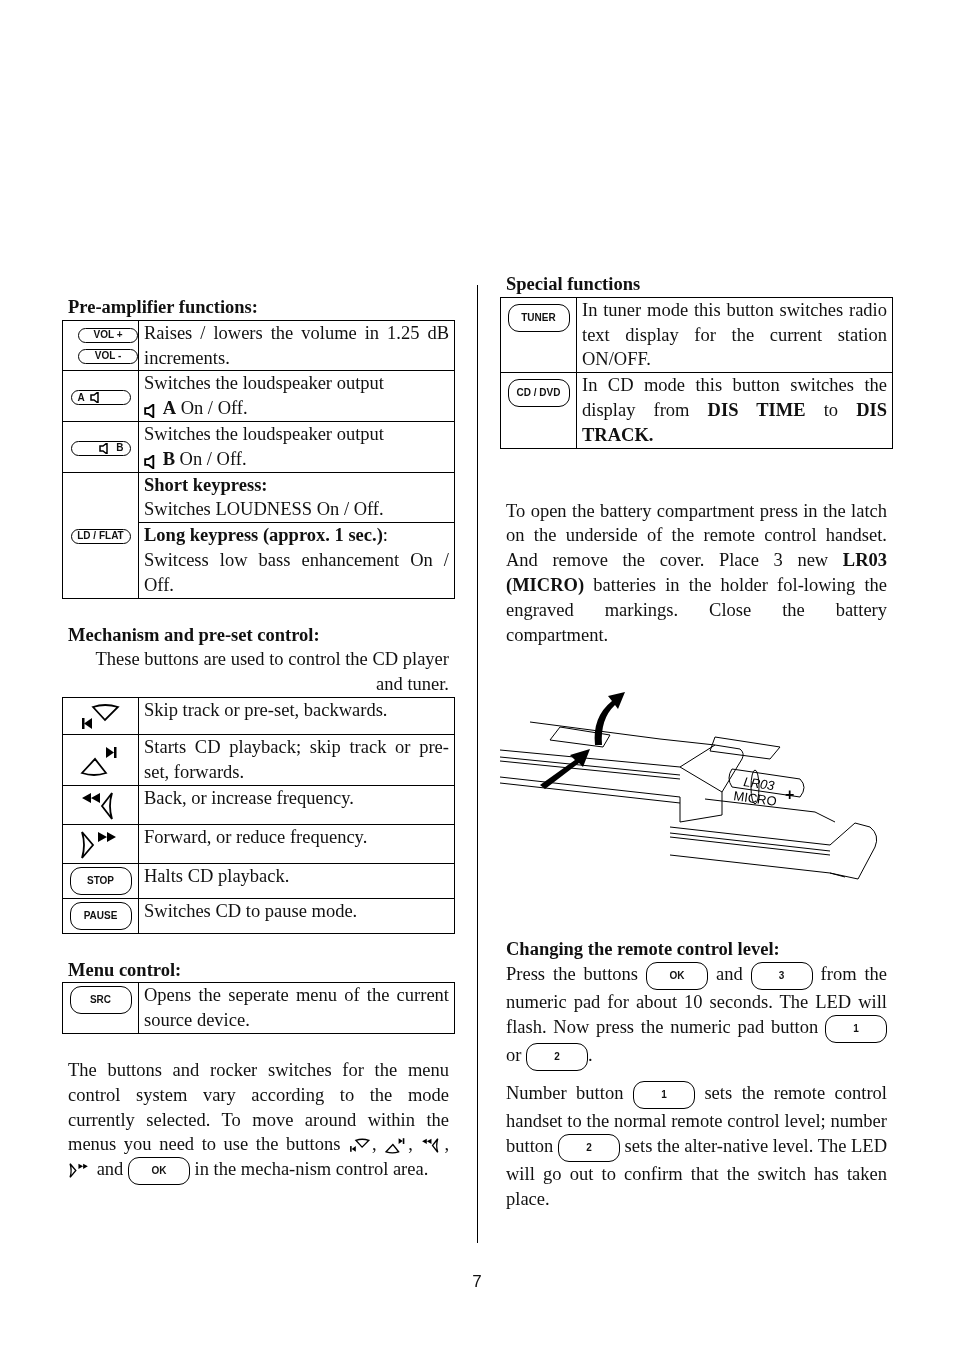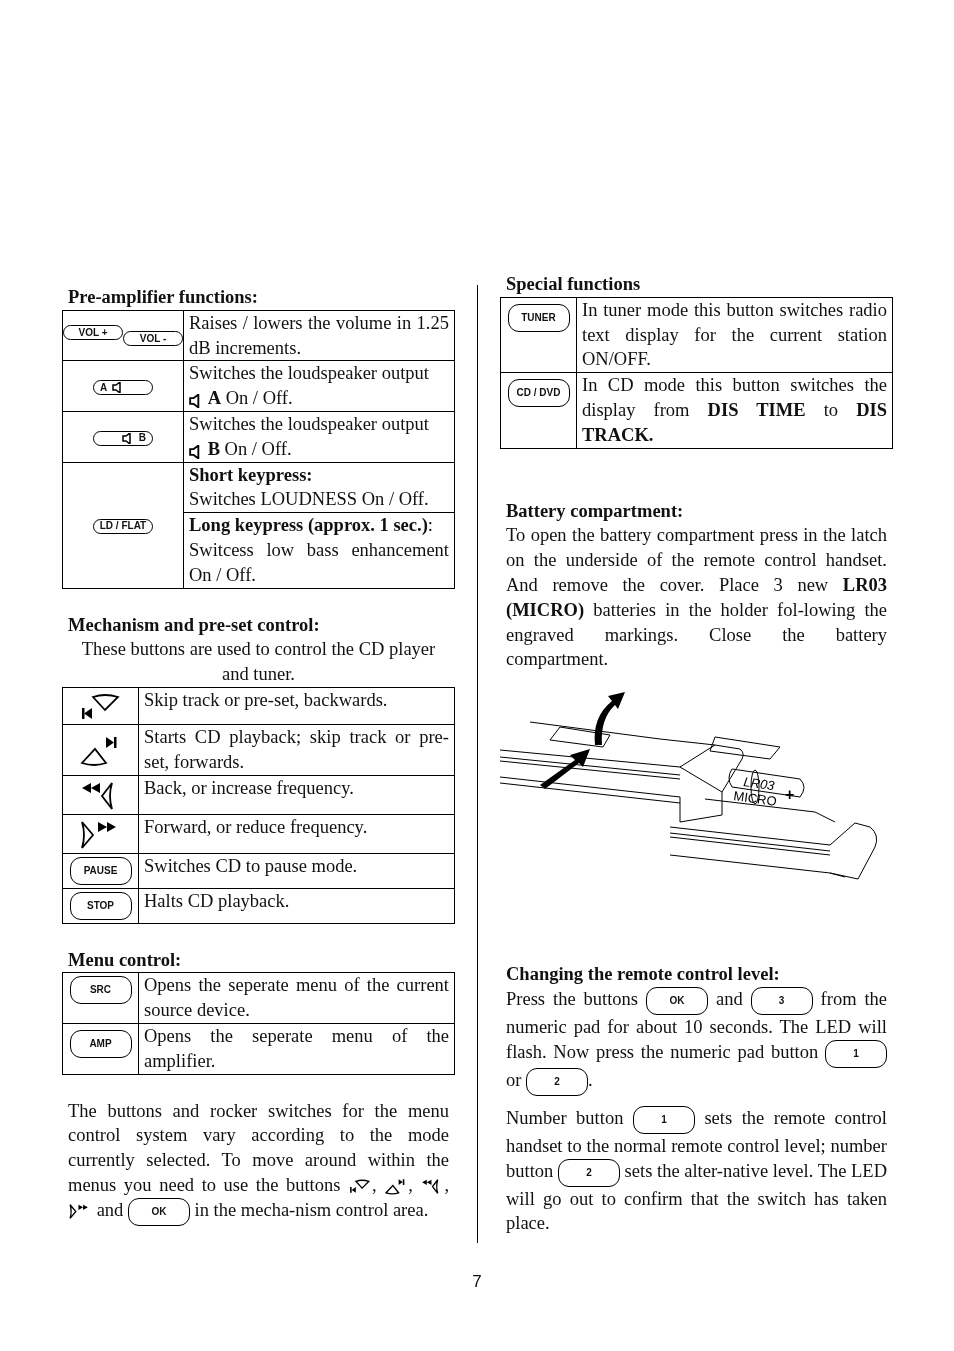--- a/index.html
+++ b/index.html
@@ -1,32 +1,32 @@
 <!DOCTYPE html>
 <html><head>
 <meta charset="utf-8">
 <style>
   html, body { margin:0; padding:0; background:#ffffff; }
   body { width:954px; height:1351px; position:relative; overflow:hidden;
          font-family:"Liberation Serif","DejaVu Serif",serif; color:#111; font-size:18.5px; line-height:24.8px; }
   .col { position:absolute; }
-  #left { left:68px; top:285px; width:381px; }
+  #left { left:68px; top:295px; width:381px; }
   #right { left:506px; top:272px; width:381px; }
   .divider { position:absolute; left:477px; top:285px; width:1px; height:958px; background:#000; }
   h3 { margin:0; font-size:18.5px; font-weight:bold; line-height:24.8px; }
   p { margin:0; text-align:justify; }
   table.fn { border-collapse:collapse; width:calc(100% + 12px); margin-left:-6px; }
   table.fn td { border:1px solid #000; vertical-align:top; padding:0 5px; text-align:justify; }
   table.fn td.ic { width:75px; text-align:center; vertical-align:middle; padding:3px 0; }
   .btn { display:inline-flex; align-items:center; justify-content:center; border:1.6px solid #000; border-radius:11px;
          height:15px; width:60px; font-family:"Liberation Sans","DejaVu Sans",sans-serif; font-weight:bold; font-size:10px;
          line-height:1; box-sizing:border-box; vertical-align:middle; }
   .btn.sm { height:28px; width:62px; font-size:10px; }
   .btn + .btn { margin-top:6px; }
-  .stack { display:flex; flex-direction:row; align-items:flex-start; }
+  .stack { display:flex; flex-direction:column; align-items:flex-end; }
   .b { font-weight:bold; }
   .gap { height:24px; }
   .pagenum { position:absolute; left:0; width:954px; top:1270px; text-align:center; font-family:"Liberation Sans",sans-serif; font-size:17px; }
   svg { vertical-align:middle; }
   .inline-ic { display:inline-block; vertical-align:-4px; }
 </style>
 </head>
 <body>
 
 <div class="divider"></div>
@@ -93,21 +93,21 @@
       <td>
         <span class="b">Long keypress (approx. 1 sec.)</span><span>:</span>
         <div style="text-align:justify">Switcess low bass enhancement On / Off.</div>
       </td>
     </tr>
   </tbody>
     </table>
 
   <div class="gap"></div>
   <h3>Mechanism and pre-set control:</h3>
-  <p style="text-align:center">These buttons are used to control the CD player and tuner.</p>
+  <p style="text-align:right">These buttons are used to control the CD player and tuner.</p>
   <table class="fn">
     <tbody>
         <tr>
       <td class="ic" style="height:30px">
         <svg width="46" height="30" viewBox="0 0 46 30">
           <rect x="4" y="17" width="2.5" height="11" fill="#000"></rect>
               <path d="M6 22.5 L14 17 L14 28 Z" fill="#000"></path>
           <path d="M15 6 Q27 2 40 6 L27 19 Z" fill="none" stroke="#000" stroke-width="1.8"></path>
         </svg>
       </td>
@@ -135,41 +135,37 @@
     <tr>
       <td class="ic">
         <svg width="46" height="32" viewBox="0 0 46 32">
           <path d="M4 4 Q8 17 4 30 L15 17 Z" fill="none" stroke="#000" stroke-width="1.8"></path>
           <path d="M20 4 L29 9 L20 14 Z M29 4 L38 9 L29 14 Z" fill="#000"></path>
         </svg>
       </td>
       <td>Forward, or reduce frequency.</td>
     </tr>
     <tr>
+      <td class="ic"><span class="btn sm">STOP</span></td>
+      <td>Halts CD playback.</td>
+    </tr>
+    <tr>
       <td class="ic"><span class="btn sm">PAUSE</span></td>
       <td>Switches CD to pause mode.</td>
     </tr>
-    <tr>
-      <td class="ic"><span class="btn sm">STOP</span></td>
-      <td>Halts CD playback.</td>
-    </tr>
   </tbody>
     </table>
 
   <div class="gap"></div>
   <h3>Menu control:</h3>
   <table class="fn">
     <tbody>
         <tr>
       <td class="ic" style="vertical-align:top;"><span class="btn sm">SRC</span></td>
       <td>Opens the seperate menu of the current source device.</td>
-    </tr>
-    <tr>
-      <td class="ic" style="vertical-align:top;padding-top:6px"><span class="btn sm">AMP</span></td>
-      <td>Opens the seperate menu of the amplifier.</td>
     </tr>
   </tbody>
     </table>
 
   <div class="gap"></div>
   <p>
     <span>The buttons and rocker switches for the menu control system vary according to the mode currently selected. To move around within the menus you need to use the buttons</span>
     <svg class="inline-ic" width="24" height="18" viewBox="0 0 46 30">
         <rect x="4" y="17" width="3" height="11" fill="#000"></rect>
         <path d="M7 22.5 L15 17 L15 28 Z" fill="#000"></path>
@@ -208,21 +204,20 @@
         <span>In CD mode this button switches the display from</span>
         <span class="b">DIS TIME</span>
         <span>to</span>
         <span class="b">DIS TRACK.</span>
       </td>
     </tr>
   </tbody>
     </table>
 
   <div style="height:50px"></div>
-  <h3>Battery compartment:</h3>
   <p>
     <span>To open the battery compartment press in the latch on the underside of the remote control handset. And remove the cover. Place 3 new</span>
     <span class="b">LR03 (MICRO)</span>
     <span>batteries in the holder fol-lowing the engraved markings. Close the battery compartment.</span>
   </p>
 
   <svg style="position:absolute;left:-6px;top:415px" width="385" height="195" viewBox="0 0 385 195">
     <g fill="none" stroke="#000" stroke-width="1">
       <path d="M30 35 L160 52 L215 58"></path>
       <path d="M0 63 L180 80"></path>

